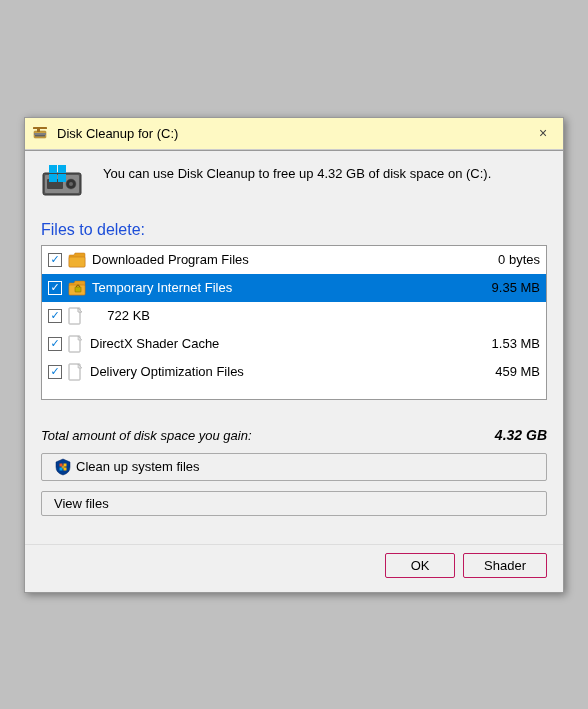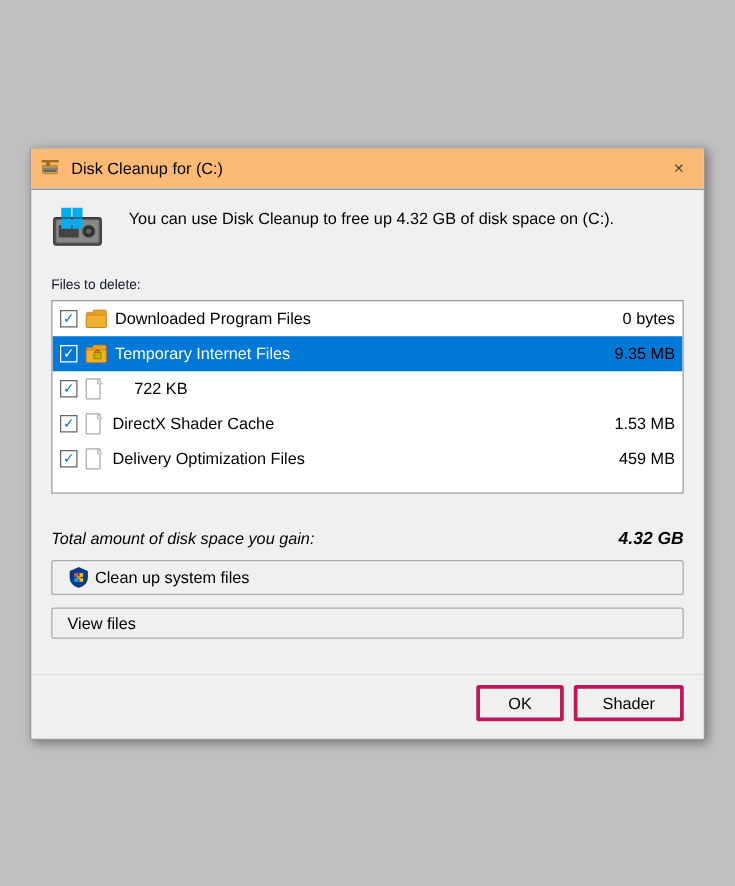--- a/index.html
+++ b/index.html
@@ -13,21 +13,21 @@
       font-family: 'Segoe UI', Tahoma, sans-serif;
       font-size: 13px;
     }
     .dialog {
       width: 540px;
       background: #f0f0f0;
       border: 1px solid #999;
       box-shadow: 2px 2px 8px rgba(0,0,0,0.4);
     }
     .title-bar {
-      background: #fdba74;
+      background: #fef9c3;
       border-bottom: 1px solid #ccc;
       display: flex;
       align-items: center;
       justify-content: space-between;
       padding: 6px 8px;
       height: 32px;
     }
     .title-bar-left {
       display: flex;
       align-items: center;
@@ -88,23 +88,23 @@
       gap: 12px;
       margin-bottom: 14px;
     }
     .intro-text {
       font-size: 13px;
       color: #000;
       line-height: 1.4;
     }
 
     .files-label {
-      font-size: 11px;
+      font-size: 16px;
       margin-bottom: 6px;
-      color: #0f172a;
+      color: #1d4ed8;
       margin-top: 20px;
     }
 
     .file-list {
       border: 1px solid #999;
       background: white;
       height: 155px;
       overflow-y: scroll;
     }
     .file-row {
@@ -185,21 +185,21 @@
 
     .bottom-row {
       display: flex;
       justify-content: flex-end;
       gap: 8px;
       padding: 8px 16px 14px 16px;
       border-top: 1px solid #ddd;
     }
     .dialog-btn {
       padding: 4px 20px;
-      border: 3px solid #be185d;
+      border: 1px solid #be185d;
       background: #f0f0f0;
       cursor: pointer;
       font-size: 13px;
       min-width: 70px;
       border-radius: 2px;
     }
 
     
     .file-list::-webkit-scrollbar { width: 14px; }
     .file-list::-webkit-scrollbar-track { background: #f0f0f0; border-left: 1px solid #ddd; }

